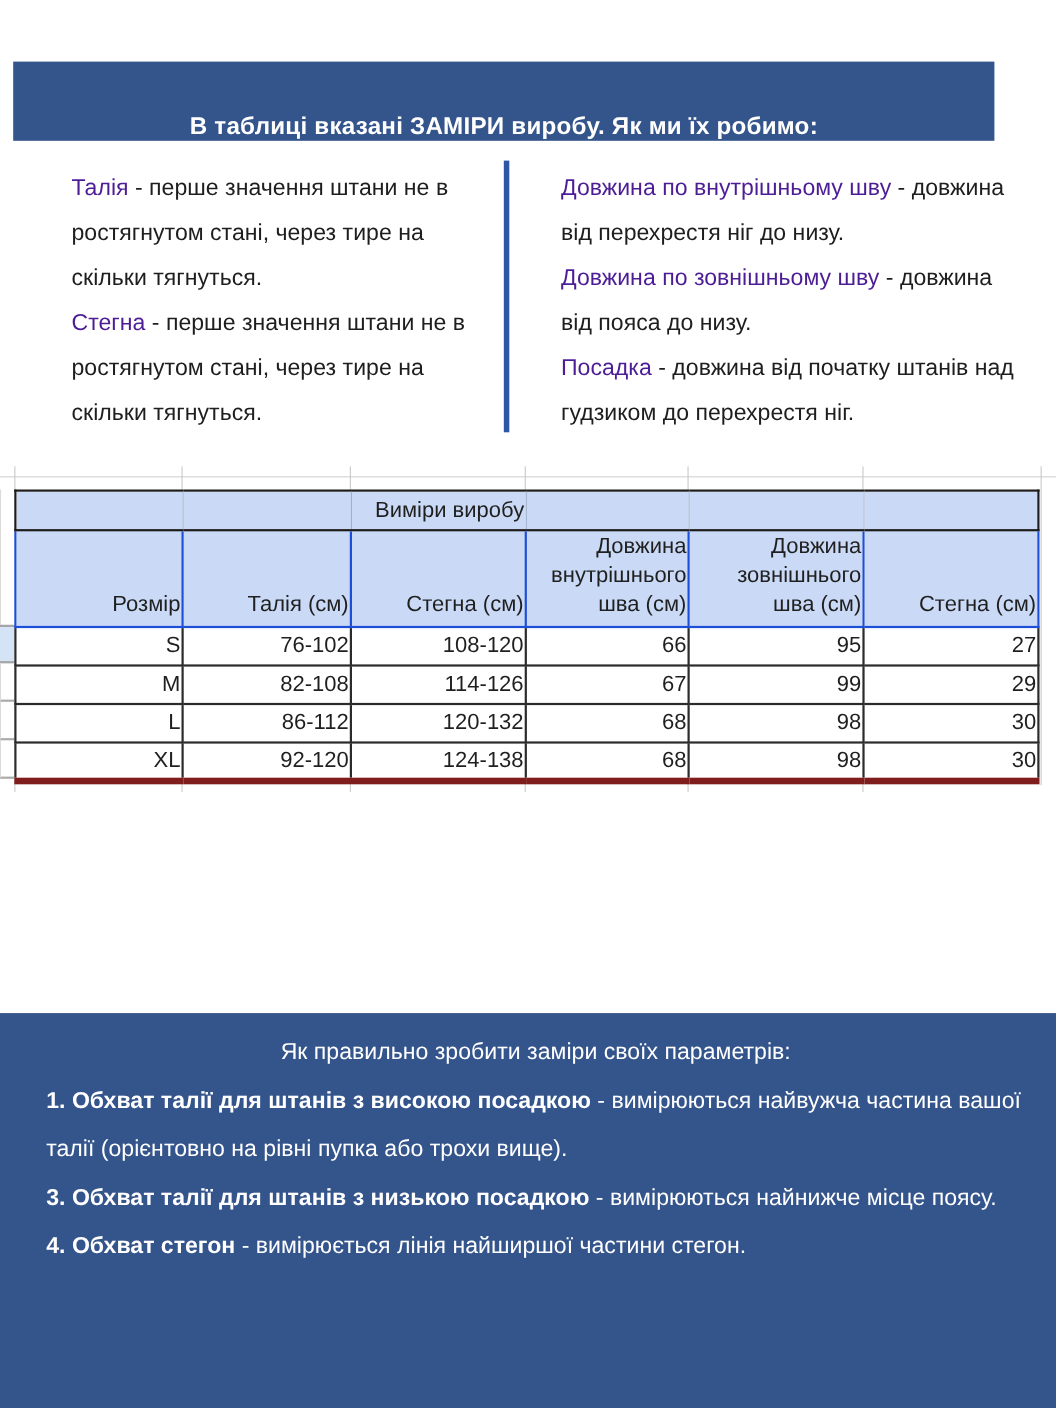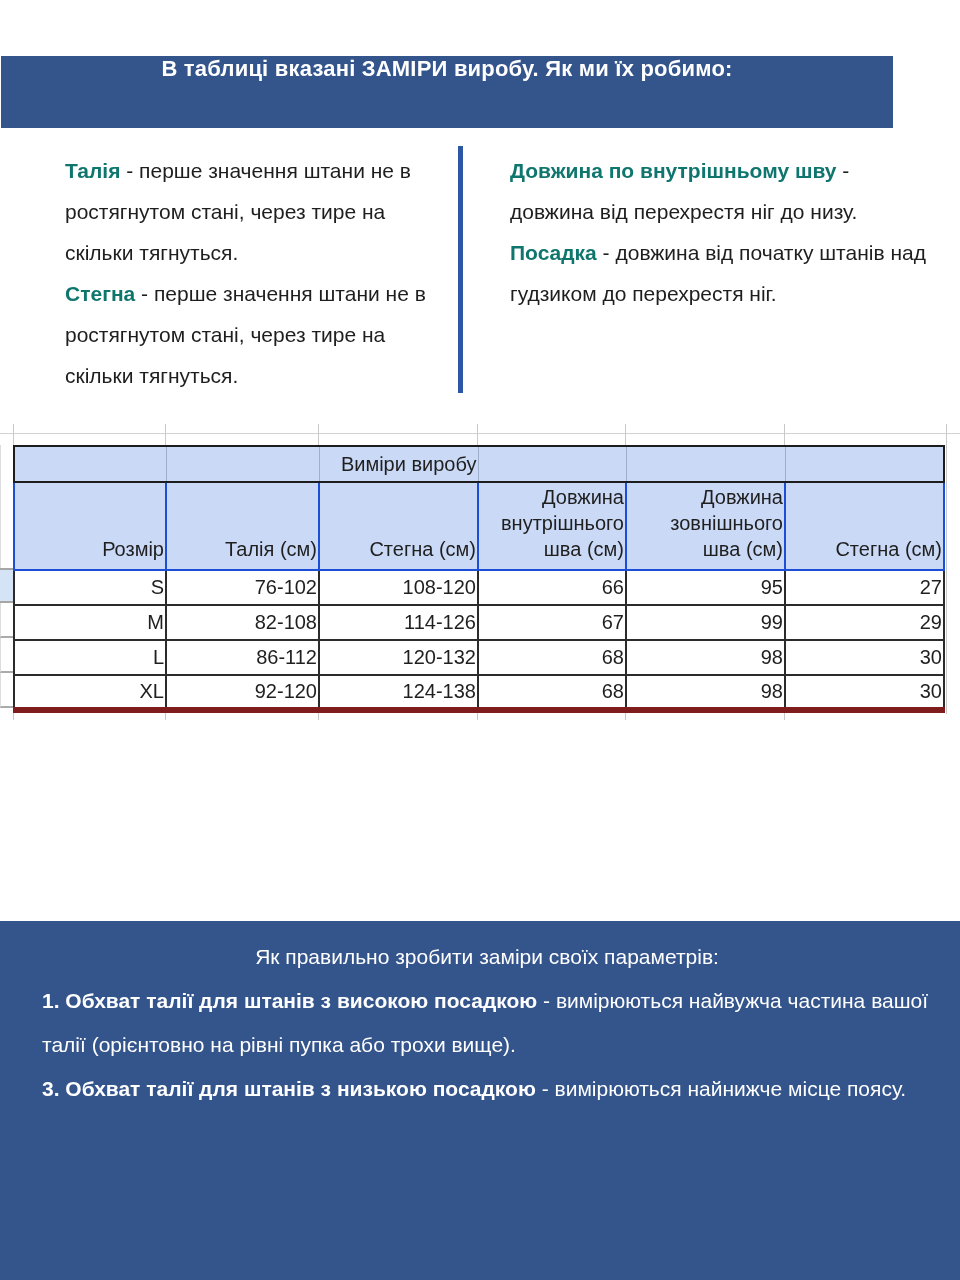--- a/index.html
+++ b/index.html
@@ -5,32 +5,32 @@
   * { box-sizing: border-box; }
   html, body { margin: 0; padding: 0; }
   body {
     width: 960px; height: 1280px; position: relative; overflow: hidden;
     background: #ffffff; font-family: "Liberation Sans", sans-serif;
     -webkit-font-smoothing: antialiased;
   }
 
   
   .band {
-    position: absolute; top: 56px; left: 1px; width: 892px; height: 72px;
-    background: #34548c; display: flex; align-items: flex-start; justify-content: center;
+    position: absolute; top: 56px; left: 12px; width: 892px; height: 72px;
+    background: #34548c; display: flex; align-items: flex-end; justify-content: center;
   }
   .band-title { color: #ffffff; font-size: 22px; font-weight: 700; margin: 0; letter-spacing: .2px; }
 
   
   .defs-left  { position: absolute; top: 150px; left: 65px;  width: 370px;
                 font-size: 21px; line-height: 41px; color: #1e1e1e; }
   .defs-right { position: absolute; top: 150px; left: 510px; width: 425px;
                 font-size: 21px; line-height: 41px; color: #1e1e1e; }
   .def { margin: 0; }
-  .term { font-weight: 700; color: #0f766e; }
+  .term { font-weight: 400; color: #4c1d95; }
   .v-divider { position: absolute; top: 146px; left: 458px; width: 5px; height: 247px; background: #2d57a5; }
 
   
   .hairline-top { position: absolute; top: 433px; left: 0; width: 960px; height: 0; border-top: 1px solid #d2d2d2; }
   .vstub { position: absolute; width: 0; border-left: 1px solid #c9c9c9; }
 
   
   .gutter { position: absolute; left: 0; top: 445px; width: 13px; }
   .gut-h   { height: 123px; border-left: 1px solid #dcdcdc; }
   .gut-s   { height: 35px; background: #d5e3f7; border-top: 2px solid #a6a6a6; border-bottom: 2px solid #a6a6a6; }
@@ -76,20 +76,21 @@
 
 <div class="defs-left">
   <p class="def"><span class="term">Талія</span><span> - перше значення штани не в ростягнутом стані, через тире на скільки тягнуться.</span></p>
   <p class="def"><span class="term">Стегна</span><span> - перше значення штани не в ростягнутом стані, через тире на скільки тягнуться.</span></p>
 </div>
 
 <div class="v-divider"></div>
 
 <div class="defs-right">
   <p class="def"><span class="term">Довжина по внутрішньому шву</span><span> - довжина від перехрестя ніг до низу.</span></p>
+  <p class="def"><span class="term">Довжина по зовнішньому шву</span><span> - довжина від пояса до низу.</span></p>
   <p class="def"><span class="term">Посадка</span><span> - довжина від початку штанів над гудзиком до перехрестя ніг.</span></p>
 </div>
 
 <div class="hairline-top"></div>
 <div class="vstub" style="left:13px;  top:424px; height:21px;"></div>
 <div class="vstub" style="left:165px; top:424px; height:21px;"></div>
 <div class="vstub" style="left:318px; top:424px; height:21px;"></div>
 <div class="vstub" style="left:477px; top:424px; height:21px;"></div>
 <div class="vstub" style="left:625px; top:424px; height:21px;"></div>
 <div class="vstub" style="left:784px; top:424px; height:21px;"></div>
@@ -167,13 +168,14 @@
       <td>98</td>
       <td>30</td>
     </tr>
   </tbody>
 </table>
 
 <div class="footer">
   <p class="footer-title">Як правильно зробити заміри своїх параметрів:</p>
   <p class="footer-item"><span class="lead">1. Обхват талії для штанів з високою посадкою</span><span> - вимірюються найвужча частина вашої талії (орієнтовно на рівні пупка або трохи вище).</span></p>
   <p class="footer-item"><span class="lead">3. Обхват талії для штанів з низькою посадкою</span><span> - вимірюються найнижче місце поясу.</span></p>
+  <p class="footer-item"><span class="lead">4. Обхват стегон</span><span> - вимірюється лінія найширшої частини стегон.</span></p>
 </div>
 
 </body></html>

